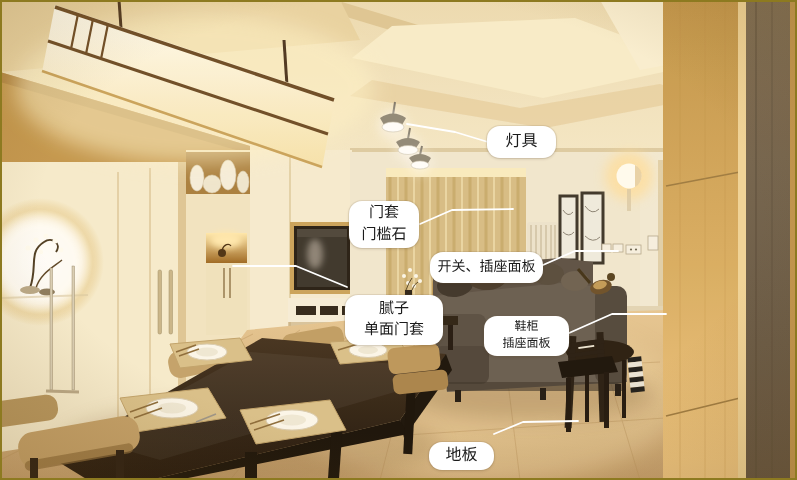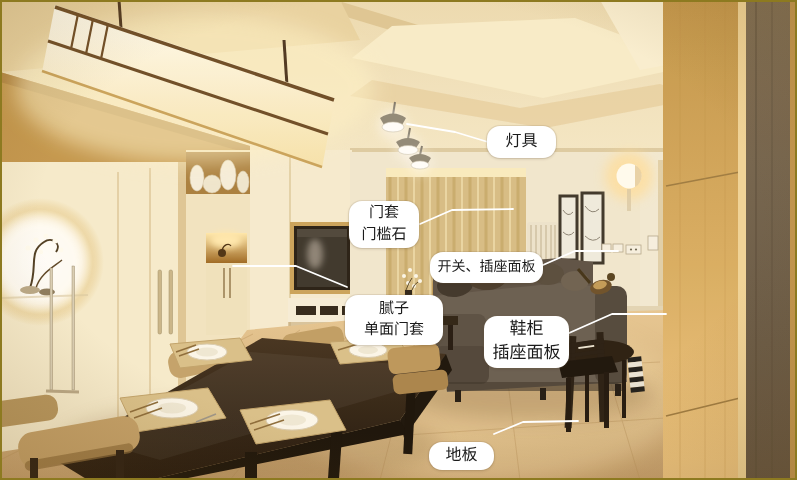--- a/index.html
+++ b/index.html
@@ -16,21 +16,21 @@
     border-radius:13px;display:flex;flex-direction:column;align-items:center;justify-content:center;
     text-align:center;font-size:16px;line-height:1.42;box-sizing:border-box;padding:2px 6px;
     box-shadow:0 0 0 1px rgba(120,110,80,.12), 0 1px 3px rgba(60,40,10,.18);
     white-space:nowrap;
   }
   .callout div{pointer-events:none;}
   #lbl-lighting{left:487px;top:126px;width:69px;height:32px;}
   #lbl-door{left:349px;top:201px;width:70px;height:47px;font-size:15px;}
   #lbl-putty{left:345px;top:262px;width:98px;height:50px;font-size:15px;margin-top:33px;}
   #lbl-switch{left:430px;top:252px;width:113px;height:31px;font-size:14px;}
-  #lbl-shoe{left:484px;top:316px;width:85px;height:52px;font-size:17px;}
+  #lbl-shoe{left:484px;top:316px;width:85px;height:40px;font-size:12px;}
   #lbl-floor{left:429px;top:442px;width:65px;height:28px;}
 </style>
 </head>
 <body>
 
 <div class="stage">
 
   <svg class="scene" width="797" height="480" viewBox="0 0 797 480" aria-hidden="true">
     <defs>
       <linearGradient id="gCeil" x1="0" y1="0" x2="0" y2="1">

